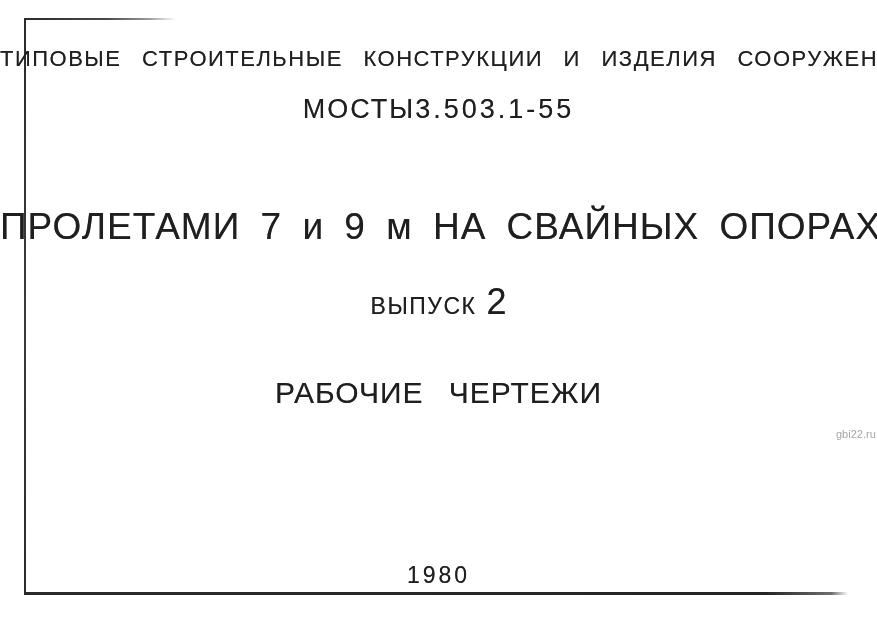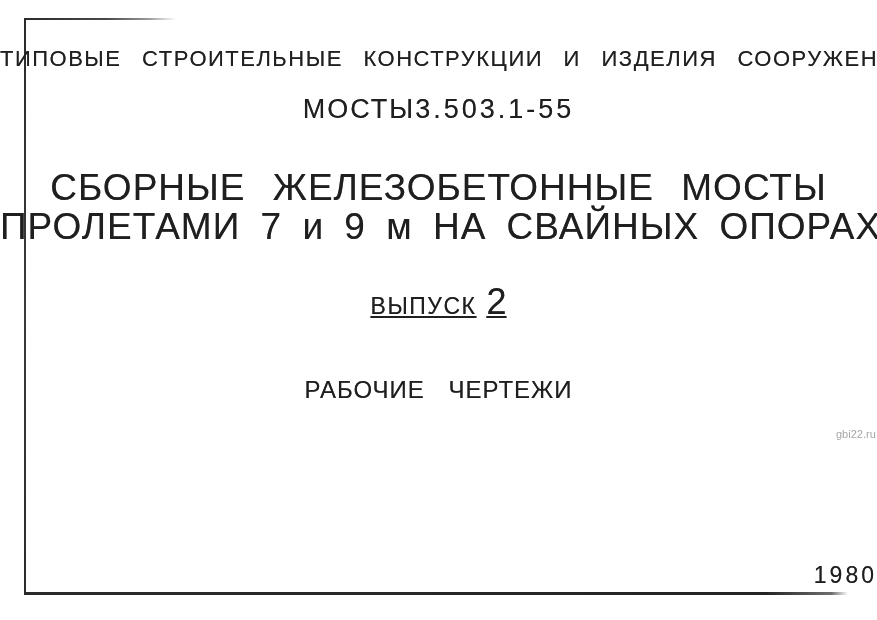--- a/index.html
+++ b/index.html
@@ -52,43 +52,42 @@
     font-size:37px;
     letter-spacing:1px;
     word-spacing:16px;
   }
   .title-line2{
     top:208px;
     font-size:37px;
     letter-spacing:1px;
     word-spacing:9px;
   }
-  .issue-line{ top:284px; font-size:23px; letter-spacing:1.5px;text-decoration:underline; }
+  .issue-line{ top:284px; font-size:23px; letter-spacing:1.5px; }
   .issue-line .issue-number{
     font-size:36px;
     margin-left:10px;
     letter-spacing:0;
   }
   .subtitle-line1{
     top:335px;
     font-size:25px;
     letter-spacing:1px;
     word-spacing:15px;
   }
   .subtitle-line2{
     top:378px;
-    font-size:24px;
+    font-size:30px;
     letter-spacing:1px;
     word-spacing:16px;
   }
   .year-line{
     top:564px;
     font-size:23px;
     letter-spacing:3px;
-    text-align:right;
   }
   .watermark{
     position:absolute;
     left:836px;top:428px;
     font-size:11px;
     color:var(--wm);
     text-shadow:none;
     letter-spacing:0;
   }
 </style>
@@ -100,21 +99,20 @@
   <div class="frame-left"></div>
   <div class="frame-top"></div>
   <div class="frame-bottom"></div>
 
   <div class="line header-line">ТИПОВЫЕ СТРОИТЕЛЬНЫЕ КОНСТРУКЦИИ И ИЗДЕЛИЯ СООРУЖЕНИЙ</div>
 
   <div class="line series-line">
     <span>МОСТЫ</span><span class="series-number">3.503.1-55</span>
   </div>
 
-  <div class="line title-line1">СБОРНЫЕ ЖЕЛЕЗОБЕТОННЫЕ МОСТЫ</div>
 
   <div class="line title-line2">ПРОЛЕТАМИ 7 и 9 м НА СВАЙНЫХ ОПОРАХ</div>
 
   <div class="line issue-line">
     <span>ВЫПУСК</span><span class="issue-number">2</span>
   </div>
 
 
   <div class="line subtitle-line2">РАБОЧИЕ ЧЕРТЕЖИ</div>
 

